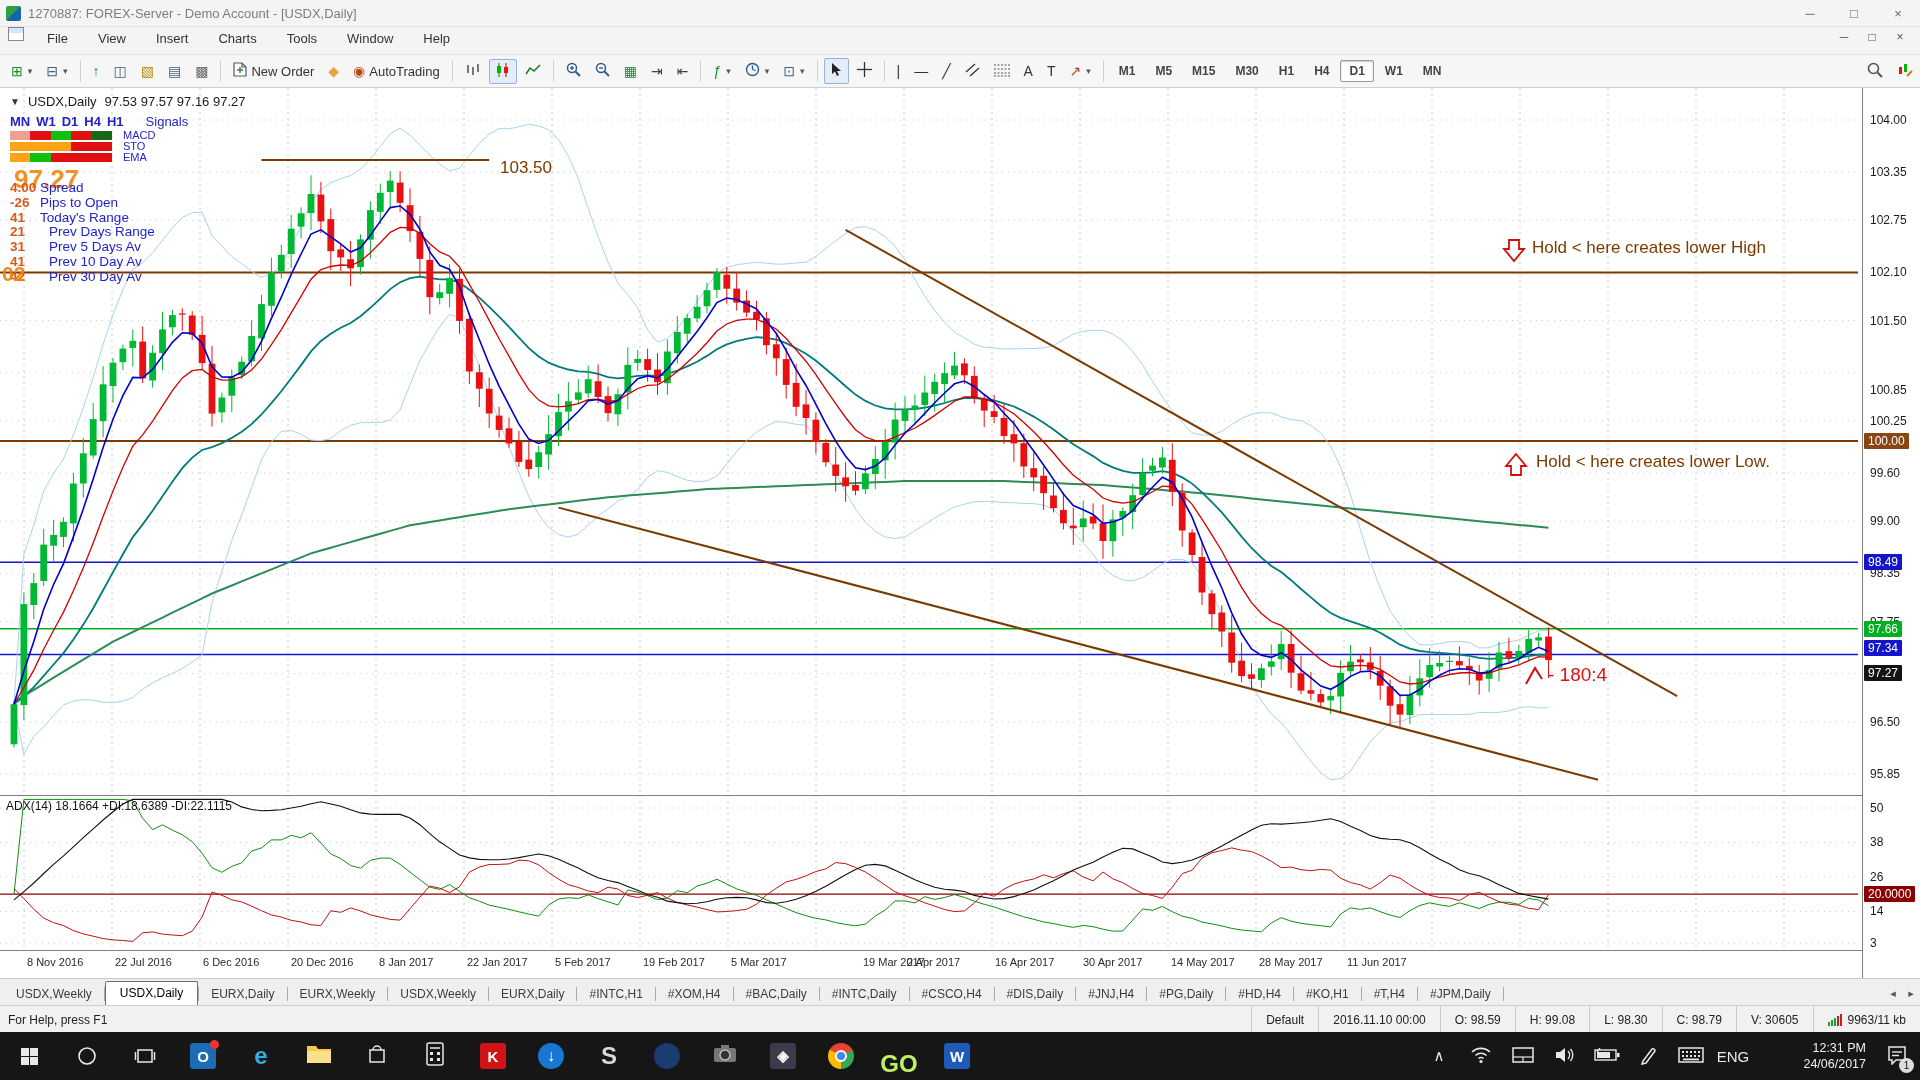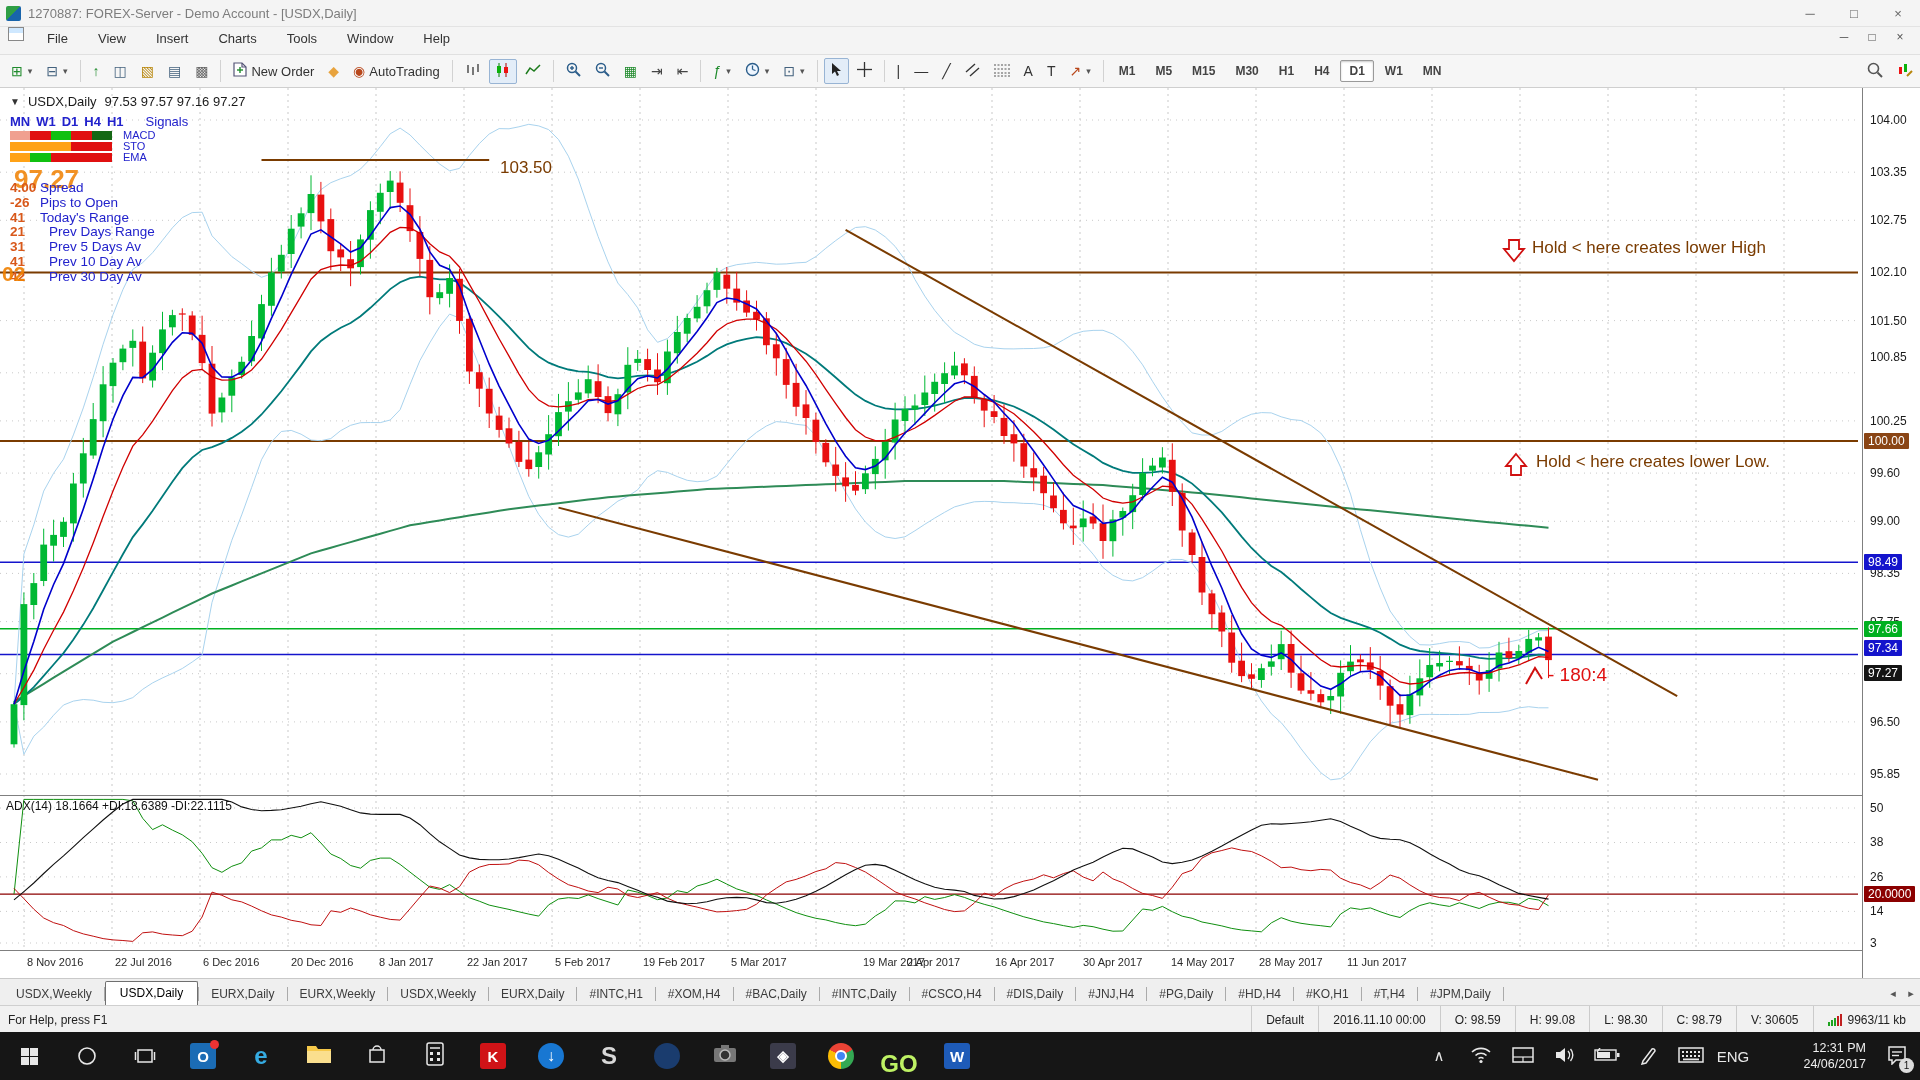--- a/index.html
+++ b/index.html
@@ -820,21 +820,21 @@
     <div class="anno" id="anno-measure">- 180:4</div>
     <div class="anno" id="anno-left-level">02</div>
 
     <div id="adx-label">ADX(14) 18.1664 +DI:18.6389 -DI:22.1115</div>
     <div id="axis-col">
         <div class="ytick" style="top: 25px;">104.00</div>
         <div class="ytick" style="top: 77.1625px;">103.35</div>
         <div class="ytick" style="top: 125.312px;">102.75</div>
         <div class="ytick" style="top: 177.475px;">102.10</div>
         <div class="ytick" style="top: 225.625px;">101.50</div>
-        <div class="ytick" style="top: 262px;">100.85</div>
+        <div class="ytick" style="top: 295px;">100.85</div>
         <div class="ytick" style="top: 325.938px;">100.25</div>
         <div class="ytick" style="top: 378.1px;">99.60</div>
         <div class="ytick" style="top: 426.25px;">99.00</div>
         <div class="ytick" style="top: 478.413px;">98.35</div>
         <div class="ytick" style="top: 526.562px;">97.75</div>
         <div class="ytick" style="top: 578.725px;">97.10</div>
         <div class="ytick" style="top: 626.875px;">96.50</div>
         <div class="ytick" style="top: 679.038px;">95.85</div>
         <div class="ybadge" style="background: rgb(138, 69, 21); top: 345px;">100.00</div>
         <div class="ybadge" style="background: rgb(20, 20, 204); top: 466.178px;">98.49</div>

